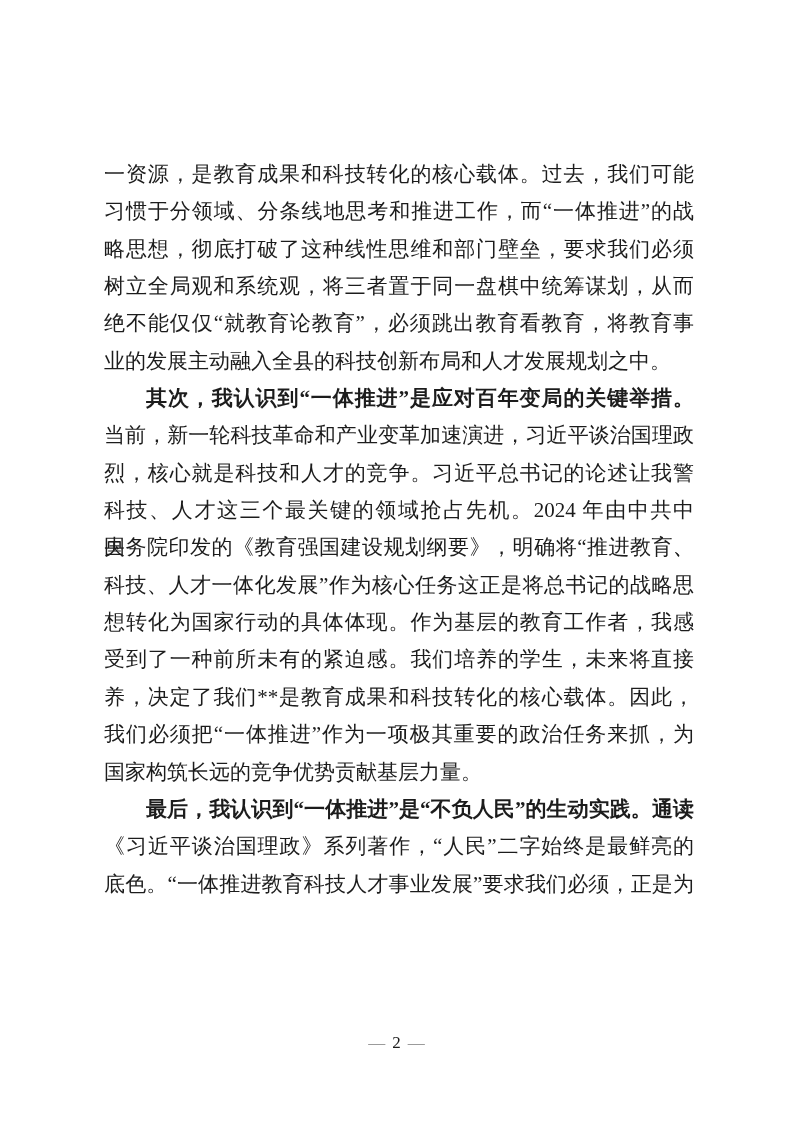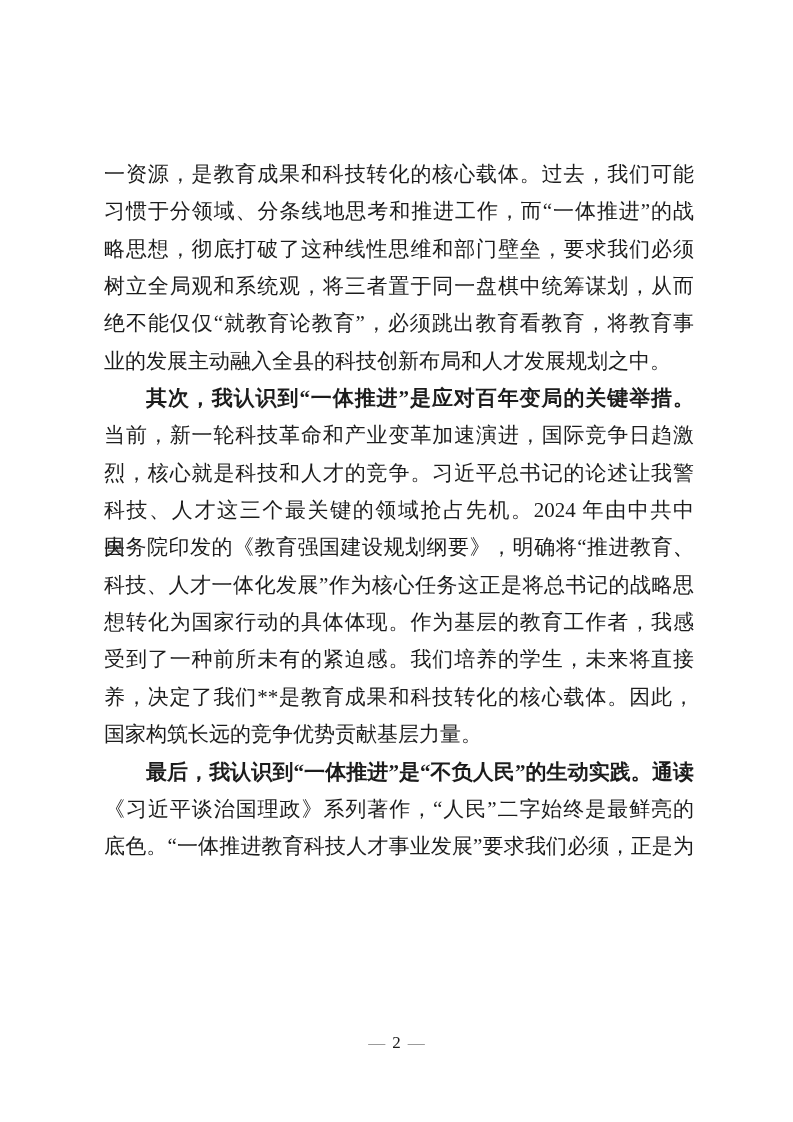--- a/index.html
+++ b/index.html
@@ -71,28 +71,29 @@
       <div class="paragraph">
         <div class="text-line">一资源，是教育成果和科技转化的核心载体。过去，我们可能</div>
         <div class="text-line">习惯于分领域、分条线地思考和推进工作，而“一体推进”的战</div>
         <div class="text-line">略思想，彻底打破了这种线性思维和部门壁垒，要求我们必须</div>
         <div class="text-line">树立全局观和系统观，将三者置于同一盘棋中统筹谋划，从而</div>
         <div class="text-line">绝不能仅仅“就教育论教育”，必须跳出教育看教育，将教育事</div>
         <div class="text-line para-end">业的发展主动融入全县的科技创新布局和人才发展规划之中。</div>
       </div>
       <div class="paragraph">
         <div class="text-line indent">其次，我认识到“一体推进”是应对百年变局的关键举措。</div>
-        <div class="text-line">当前，新一轮科技革命和产业变革加速演进，国际竞争日趋激</div>
+        <div class="text-line">当前，新一轮科技革命和产业变革加速演进，习近平谈治国理政</div>
         <div class="text-line">烈，核心就是科技和人才的竞争。习近平总书记的论述让我警</div>
         <div class="text-line">科技、人才这三个最关键的领域抢占先机。2024 年由中共中央、</div>
         <div class="text-line">国务院印发的《教育强国建设规划纲要》，明确将“推进教育、</div>
         <div class="text-line">科技、人才一体化发展”作为核心任务这正是将总书记的战略思</div>
         <div class="text-line">想转化为国家行动的具体体现。作为基层的教育工作者，我感</div>
         <div class="text-line">受到了一种前所未有的紧迫感。我们培养的学生，未来将直接</div>
         <div class="text-line">养，决定了我们**是教育成果和科技转化的核心载体。因此，</div>
+        <div class="text-line">我们必须把“一体推进”作为一项极其重要的政治任务来抓，为</div>
         <div class="text-line para-end">国家构筑长远的竞争优势贡献基层力量。</div>
       </div>
       <div class="paragraph">
         <div class="text-line indent">最后，我认识到“一体推进”是“不负人民”的生动实践。通读</div>
         <div class="text-line">《习近平谈治国理政》系列著作，“人民”二字始终是最鲜亮的</div>
         <div class="text-line">底色。“一体推进教育科技人才事业发展”要求我们必须，正是为</div>
       </div>
     </div>
 
   <div class="footer">

